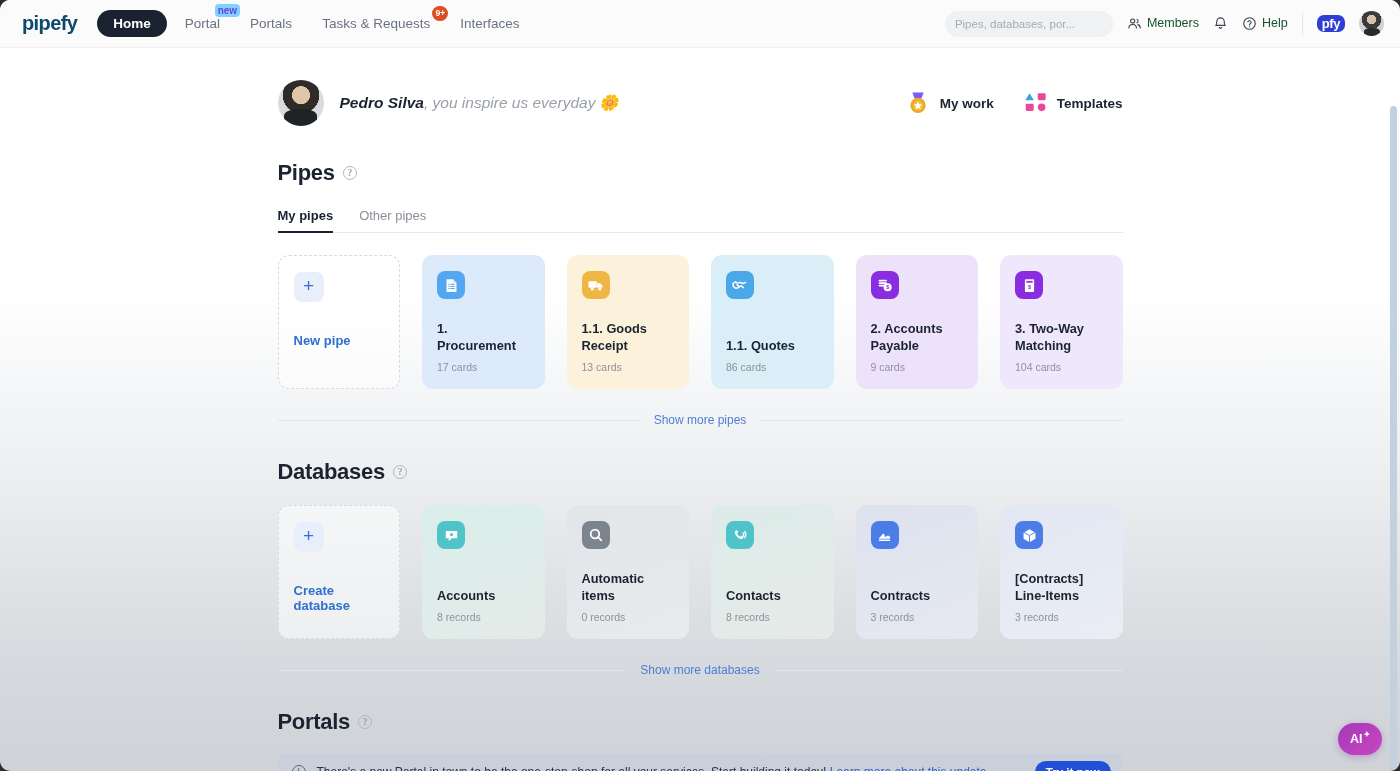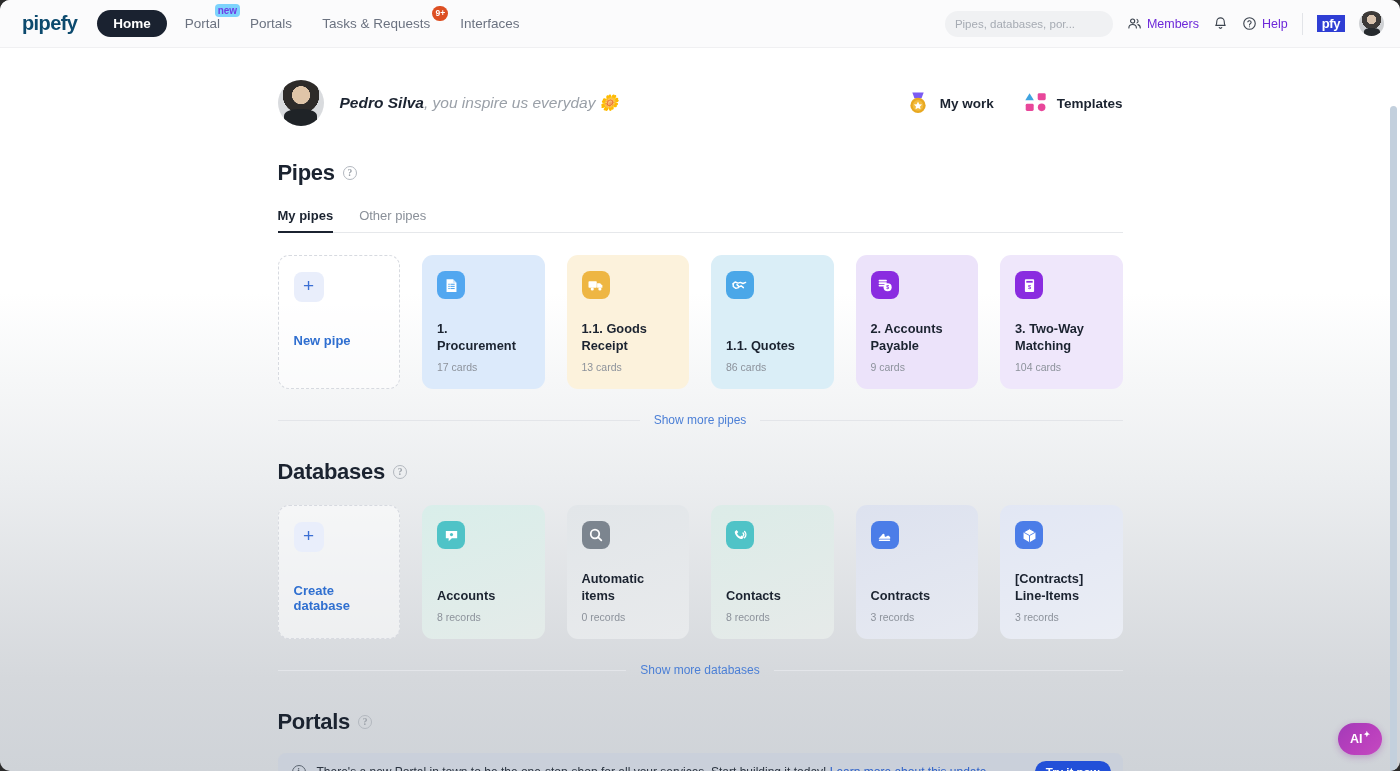--- a/index.html
+++ b/index.html
@@ -59,28 +59,28 @@
     height: 26px; width: 168px; padding: 0 10px;
     cursor: text;
   }
   .searchbox input {
     border: none; outline: none; background: transparent;
     font-size: 11.5px; color: #9aa0a9; flex: 1;
     font-family: "Liberation Sans", sans-serif;
   }
   .searchbox input::placeholder { color: #a6abb3; }
   .tr-item {
-    display: flex; align-items: center; gap: 5px;
-    font-size: 12.5px; color: #6d28d9; cursor: pointer;
+    display: flex; align-items: flex-start; gap: 5px;
+    font-size: 12.5px; color: #14532d; cursor: pointer;
   }
   .divider-v { width: 1px; height: 22px; background: #e2e4e8; }
   .pfy-logo {
     background: #2f3ed4; color: #fff; font-weight: 700;
     font-size: 13px; letter-spacing: -0.4px;
-    padding: 1px 5px; border-radius: 0;
+    padding: 1px 5px; border-radius: 7px;
     cursor: pointer;
   }
   .avatar-sm {
     width: 25px; height: 25px; border-radius: 50%;
     background: radial-gradient(circle at 50% 34%, #d8c2ad 0 22%, #3d3a38 23% 46%, #cfd1d4 47% 100%);
     cursor: pointer; overflow: hidden; position: relative;
   }
   .avatar-sm::after {
     content:""; position:absolute; left:18%; right:18%; bottom:0; height:34%;
     background:#262a2e; border-radius: 40% 40% 0 0;

